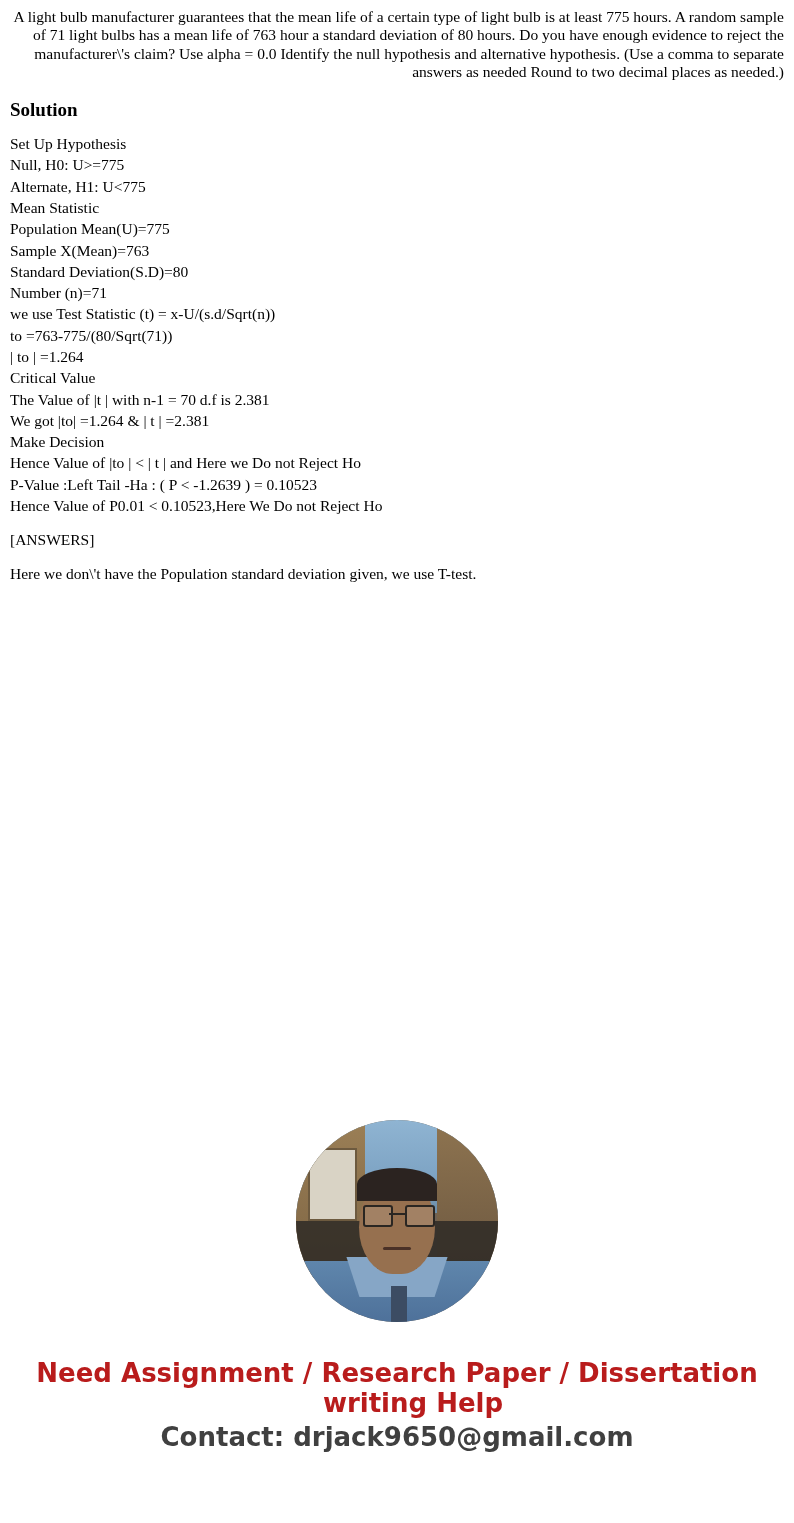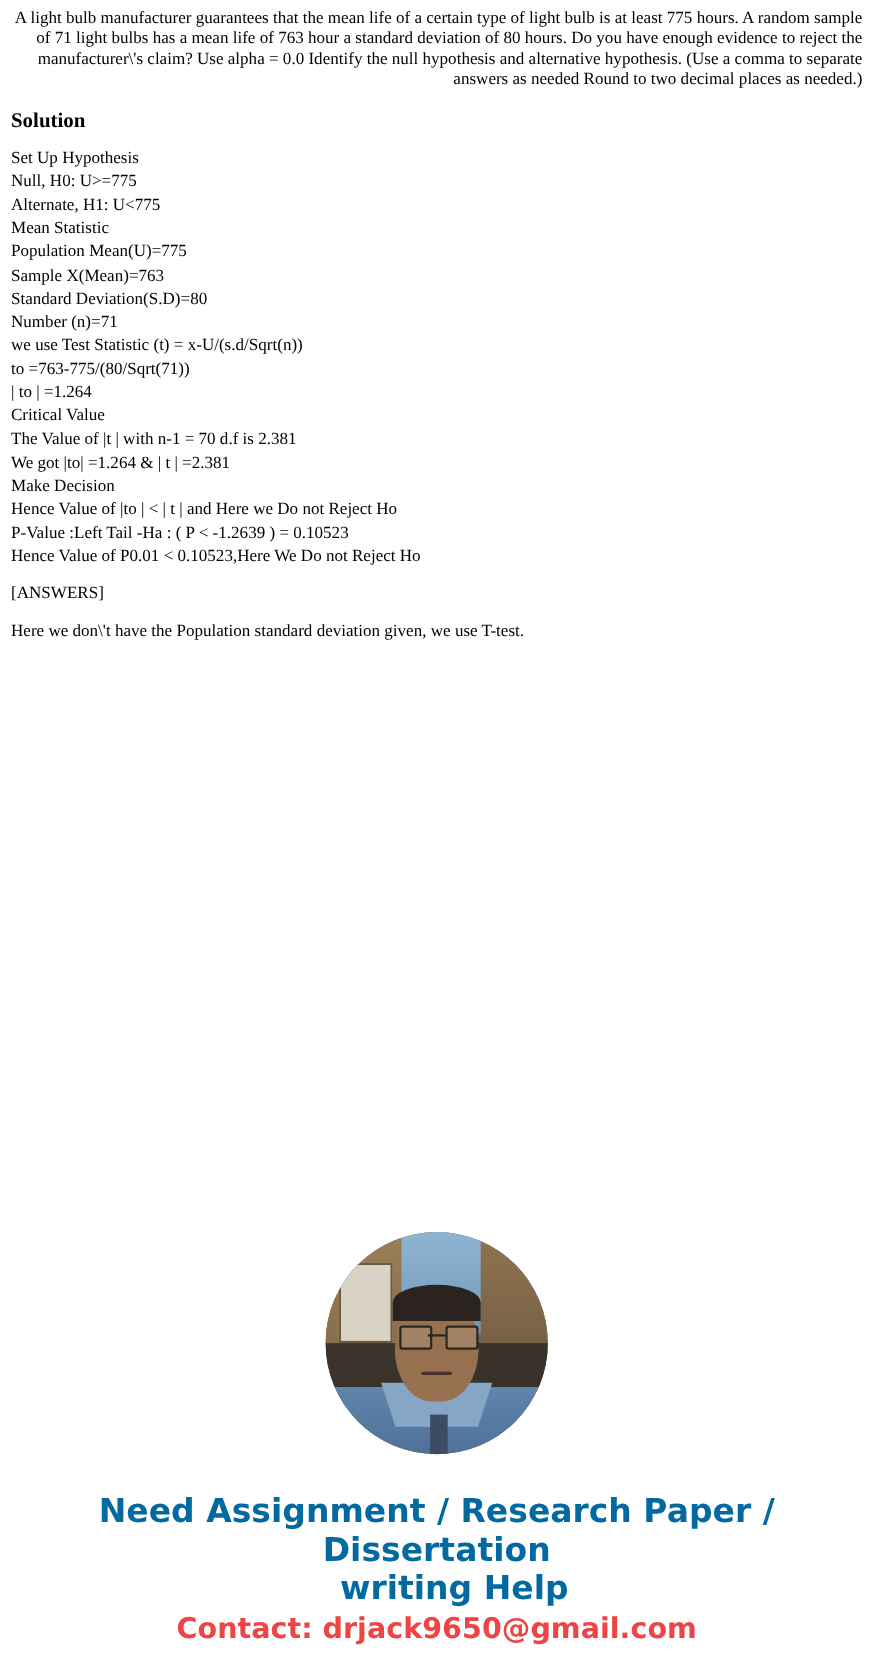--- a/index.html
+++ b/index.html
@@ -163,31 +163,31 @@
     position: absolute;
     left: 43%; top: 63%;
     width: 14%; height: 3px;
     background: #4a3127;
     border-radius: 2px;
   }
   .footer-text {
     margin-top: 36px;
     font-family: "DejaVu Sans", "Liberation Sans", sans-serif;
     font-weight: bold;
-    font-size: 30px;
+    font-size: 26px;
     line-height: 1.16;
-    color: #0369a1;
+    color: #b91c1c;
   }
   .footer-text .l2 { display: block; padding-left: 32px; }
   .footer-contact {
     margin-top: 4px;
     font-family: "DejaVu Sans", "Liberation Sans", sans-serif;
     font-weight: bold;
     font-size: 26px;
-    color: #ef4444;
+    color: #404040;
   }
 </style>
 </head>
 <body>
 
 <div class="page">
 
   <p class="question">A light bulb manufacturer guarantees that the mean life of a certain type of light bulb is at least 775 hours. A random sample of 71 light bulbs has a mean life of 763 hour a standard deviation of 80 hours. Do you have enough evidence to reject the manufacturer\'s claim? Use alpha = 0.0 Identify the null hypothesis and alternative hypothesis. (Use a comma to separate answers as needed Round to two decimal places as needed.)</p>
 
   <h2 class="solution-heading">Solution</h2>

